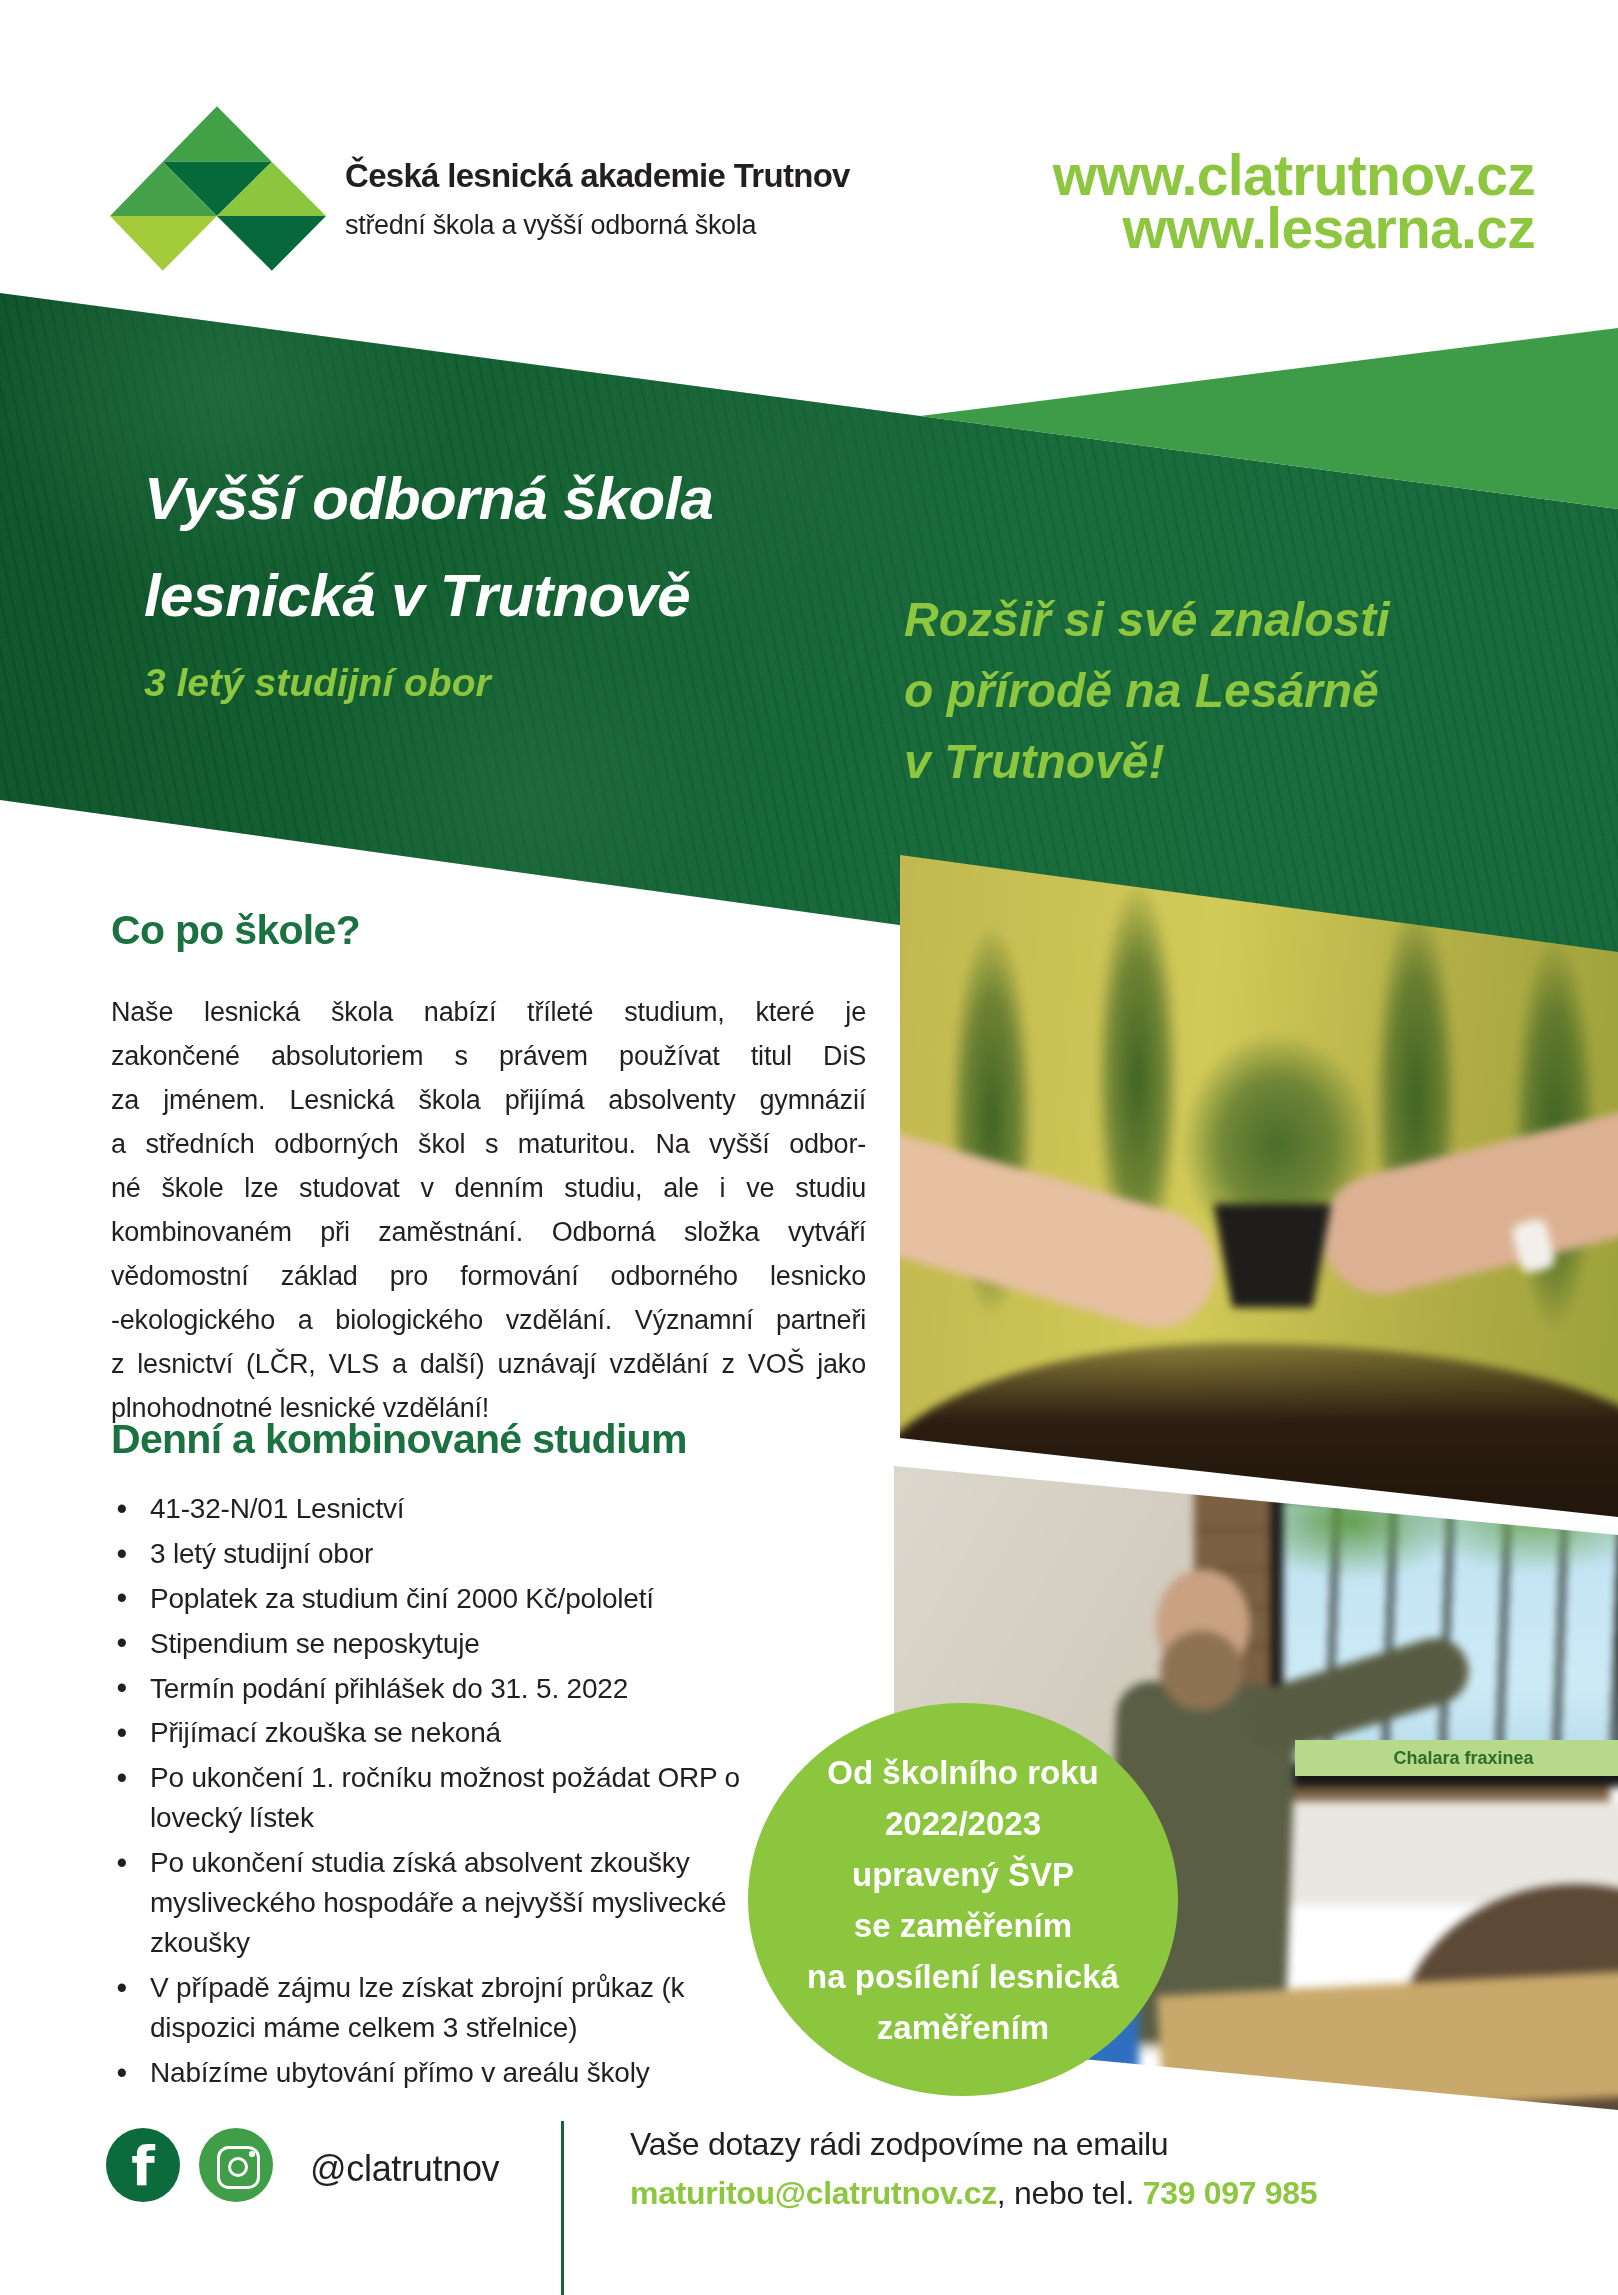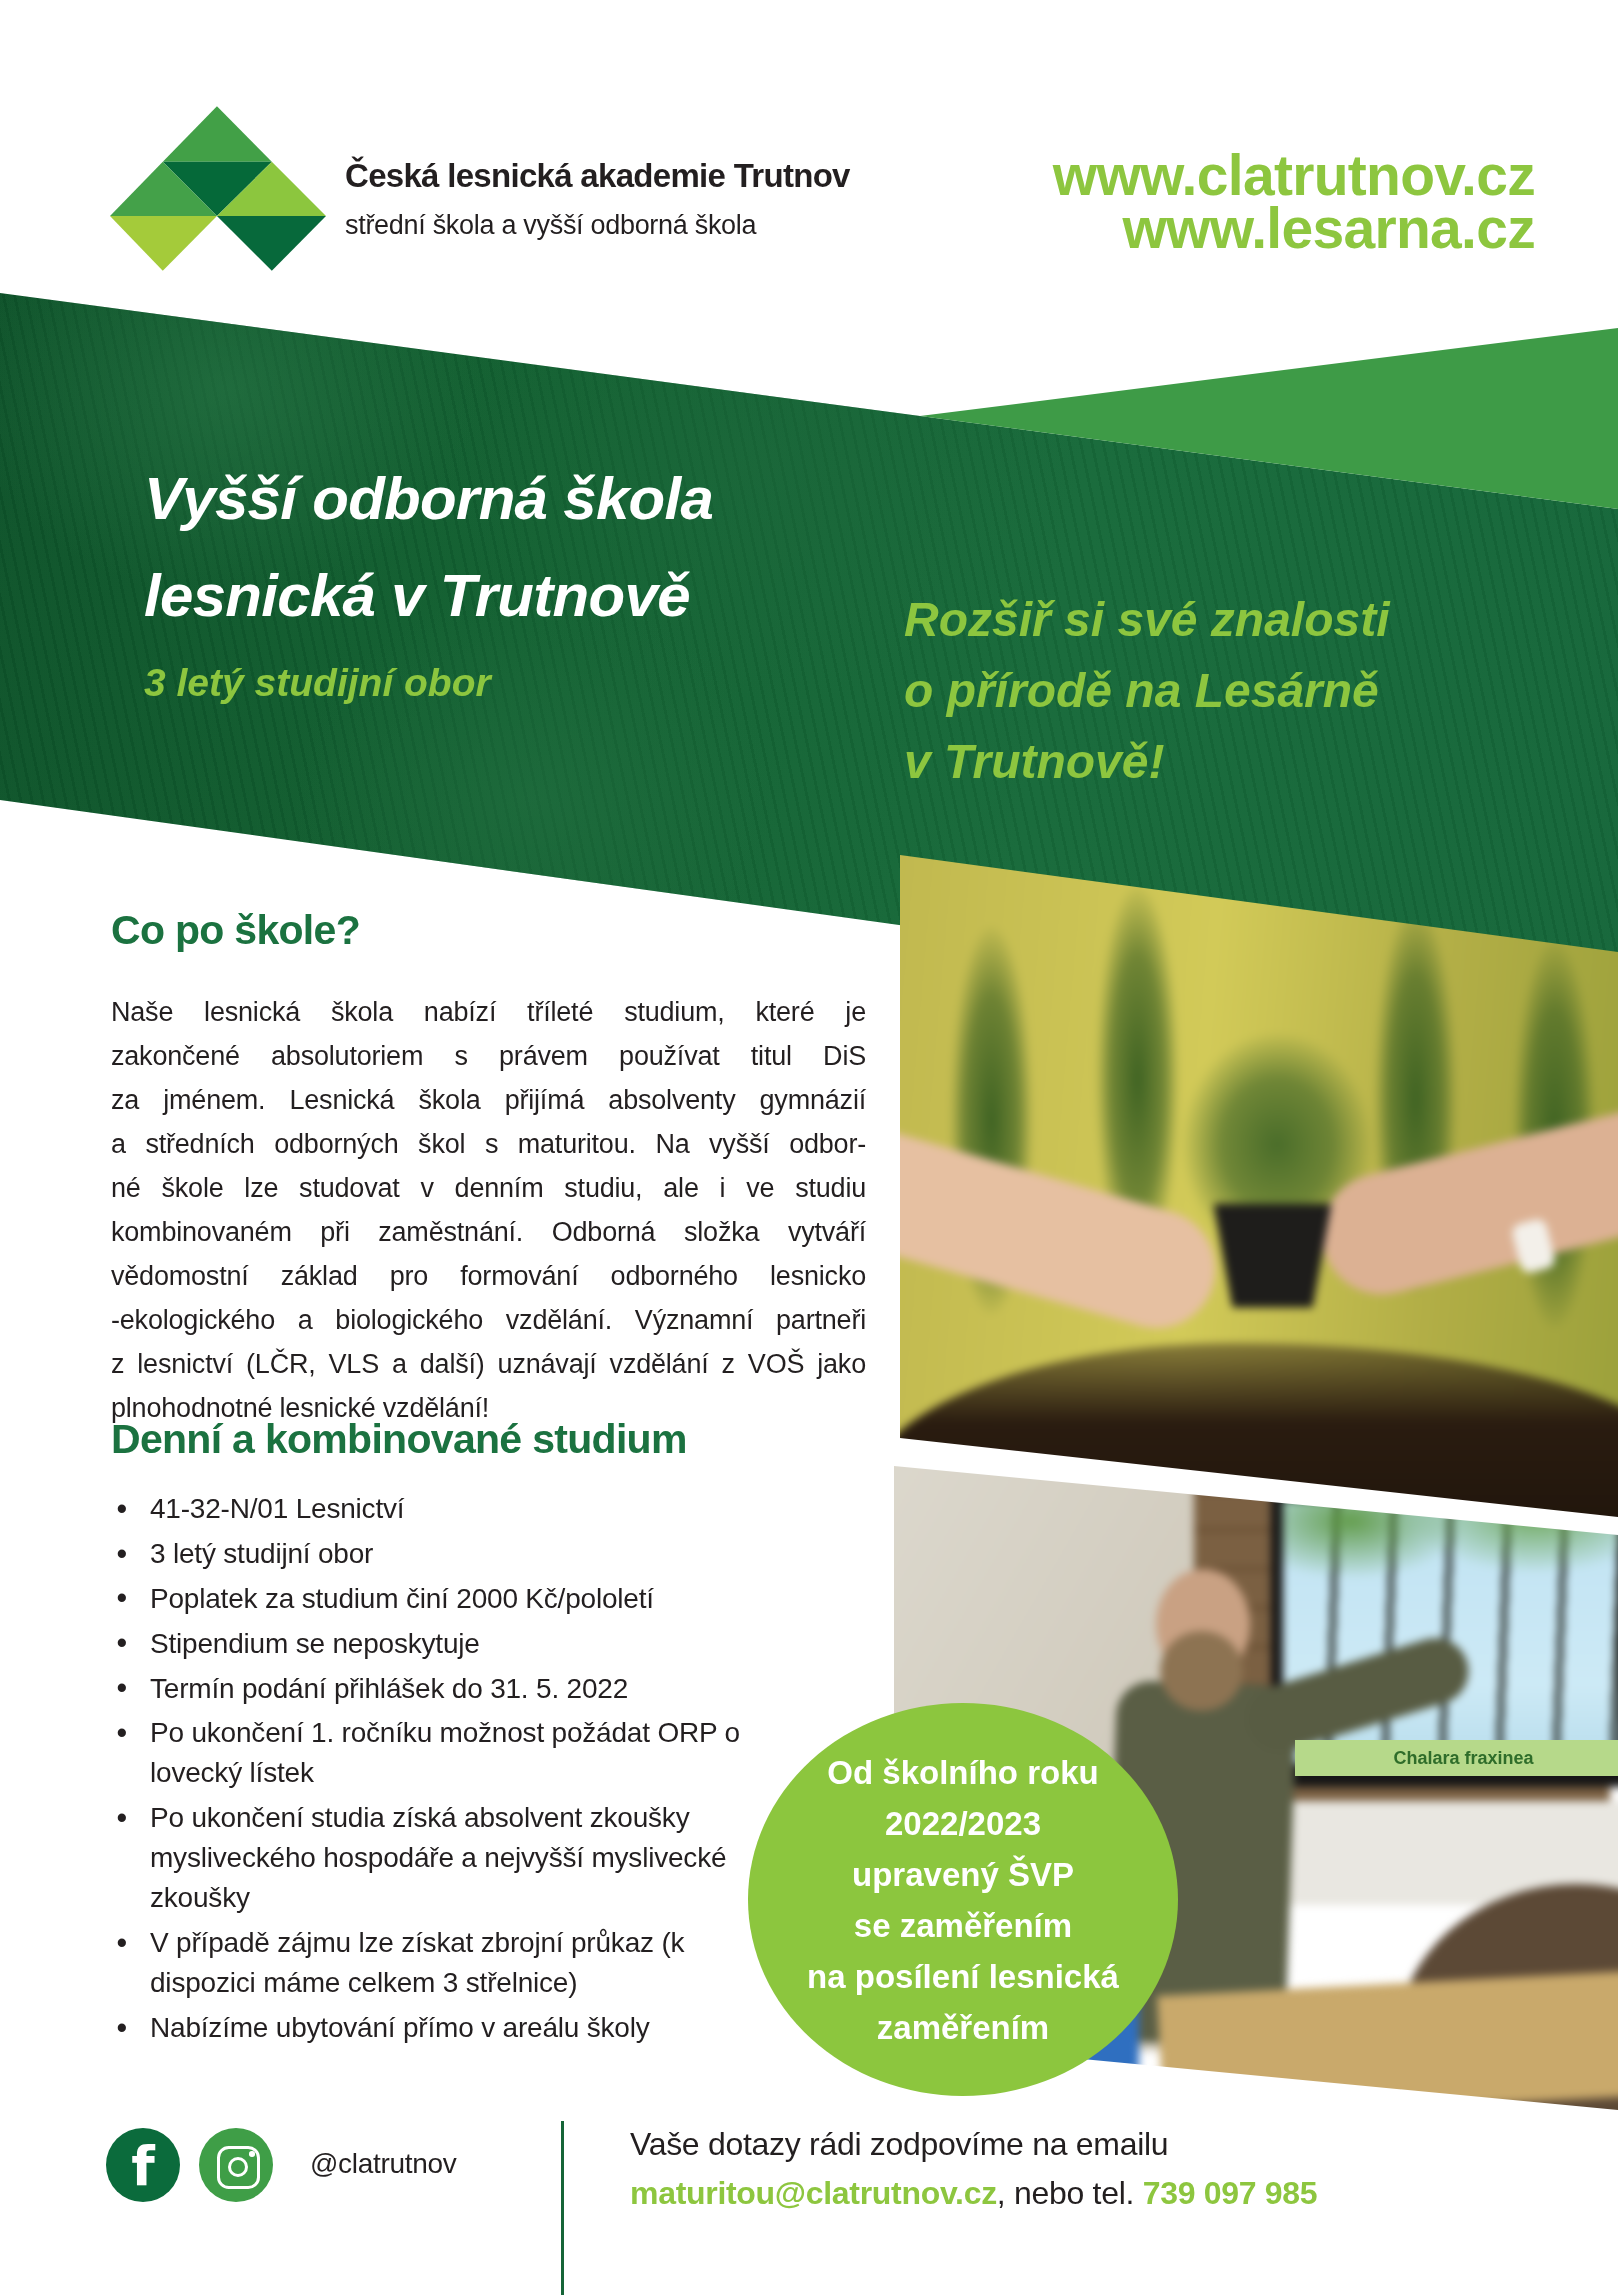--- a/index.html
+++ b/index.html
@@ -95,21 +95,21 @@
     text-align:center;color:#ffffff;font-weight:bold;font-size:33px;line-height:51px;}
 
   
   .fb-circle{position:absolute;left:106px;top:2128px;width:74px;height:74px;border-radius:50%;
     background:#0b6b3c;color:#fff;text-align:center;}
   .fb-circle .fb-f{font-family:"DejaVu Sans",sans-serif;font-weight:bold;font-size:54px;line-height:78px;}
   .ig-circle{position:absolute;left:199px;top:2128px;width:74px;height:74px;border-radius:50%;background:#3f9e47;}
   .ig-box{position:absolute;left:18px;top:18px;width:37px;height:37px;border:3.5px solid #fff;border-radius:11.8px;}
   .ig-lens{position:absolute;left:8.3px;top:8.3px;width:14px;height:14px;border:3.5px solid #fff;border-radius:50%;}
   .ig-dot{position:absolute;right:2.1px;top:2.1px;width:5.6px;height:5.6px;border-radius:50%;background:#fff;}
-  .handle{position:absolute;left:310px;top:2148px;font-size:28px;letter-spacing:-0.3px;}
+  .handle{position:absolute;left:310px;top:2148px;font-size:36px;letter-spacing:-0.3px;}
   .footer-divider{position:absolute;left:561px;top:2121px;width:2.8px;height:174px;background:#156538;}
   .contact{position:absolute;left:630px;top:2121px;font-size:32px;line-height:46px;letter-spacing:-0.3px;}
   .contact .green{color:#8dc63f;font-weight:bold;}
   .contact-line2{margin-top:2.8px;}
 </style>
 </head>
 <body>
 
 <div class="page">
 
@@ -198,20 +198,21 @@
 
   <div class="section-study">
     <div class="sec-heading">Denní a kombinované studium</div>
     <div class="bullets">
 
     <div class="bullet-item">41-32-N/01 Lesnictví</div>
         <div class="bullet-item">3 letý studijní obor</div>
         <div class="bullet-item">Poplatek za studium činí 2000 Kč/pololetí</div>
         <div class="bullet-item">Stipendium se neposkytuje</div>
         <div class="bullet-item">Termín podání přihlášek do 31. 5. 2022</div>
+        <div class="bullet-item">Přijímací zkouška se nekoná</div>
         <div class="bullet-item">Po ukončení 1. ročníku možnost požádat ORP o lovecký lístek</div>
         <div class="bullet-item">Po ukončení studia získá absolvent zkoušky mysliveckého hospodáře a nejvyšší myslivecké zkoušky</div>
         <div class="bullet-item">V případě zájmu lze získat zbrojní průkaz (k dispozici máme celkem 3 střelnice)</div>
         <div class="bullet-item">Nabízíme ubytování přímo v areálu školy</div>
       </div>
   </div>
 
   <div class="badge"></div>
   <div class="badge-text">
 

